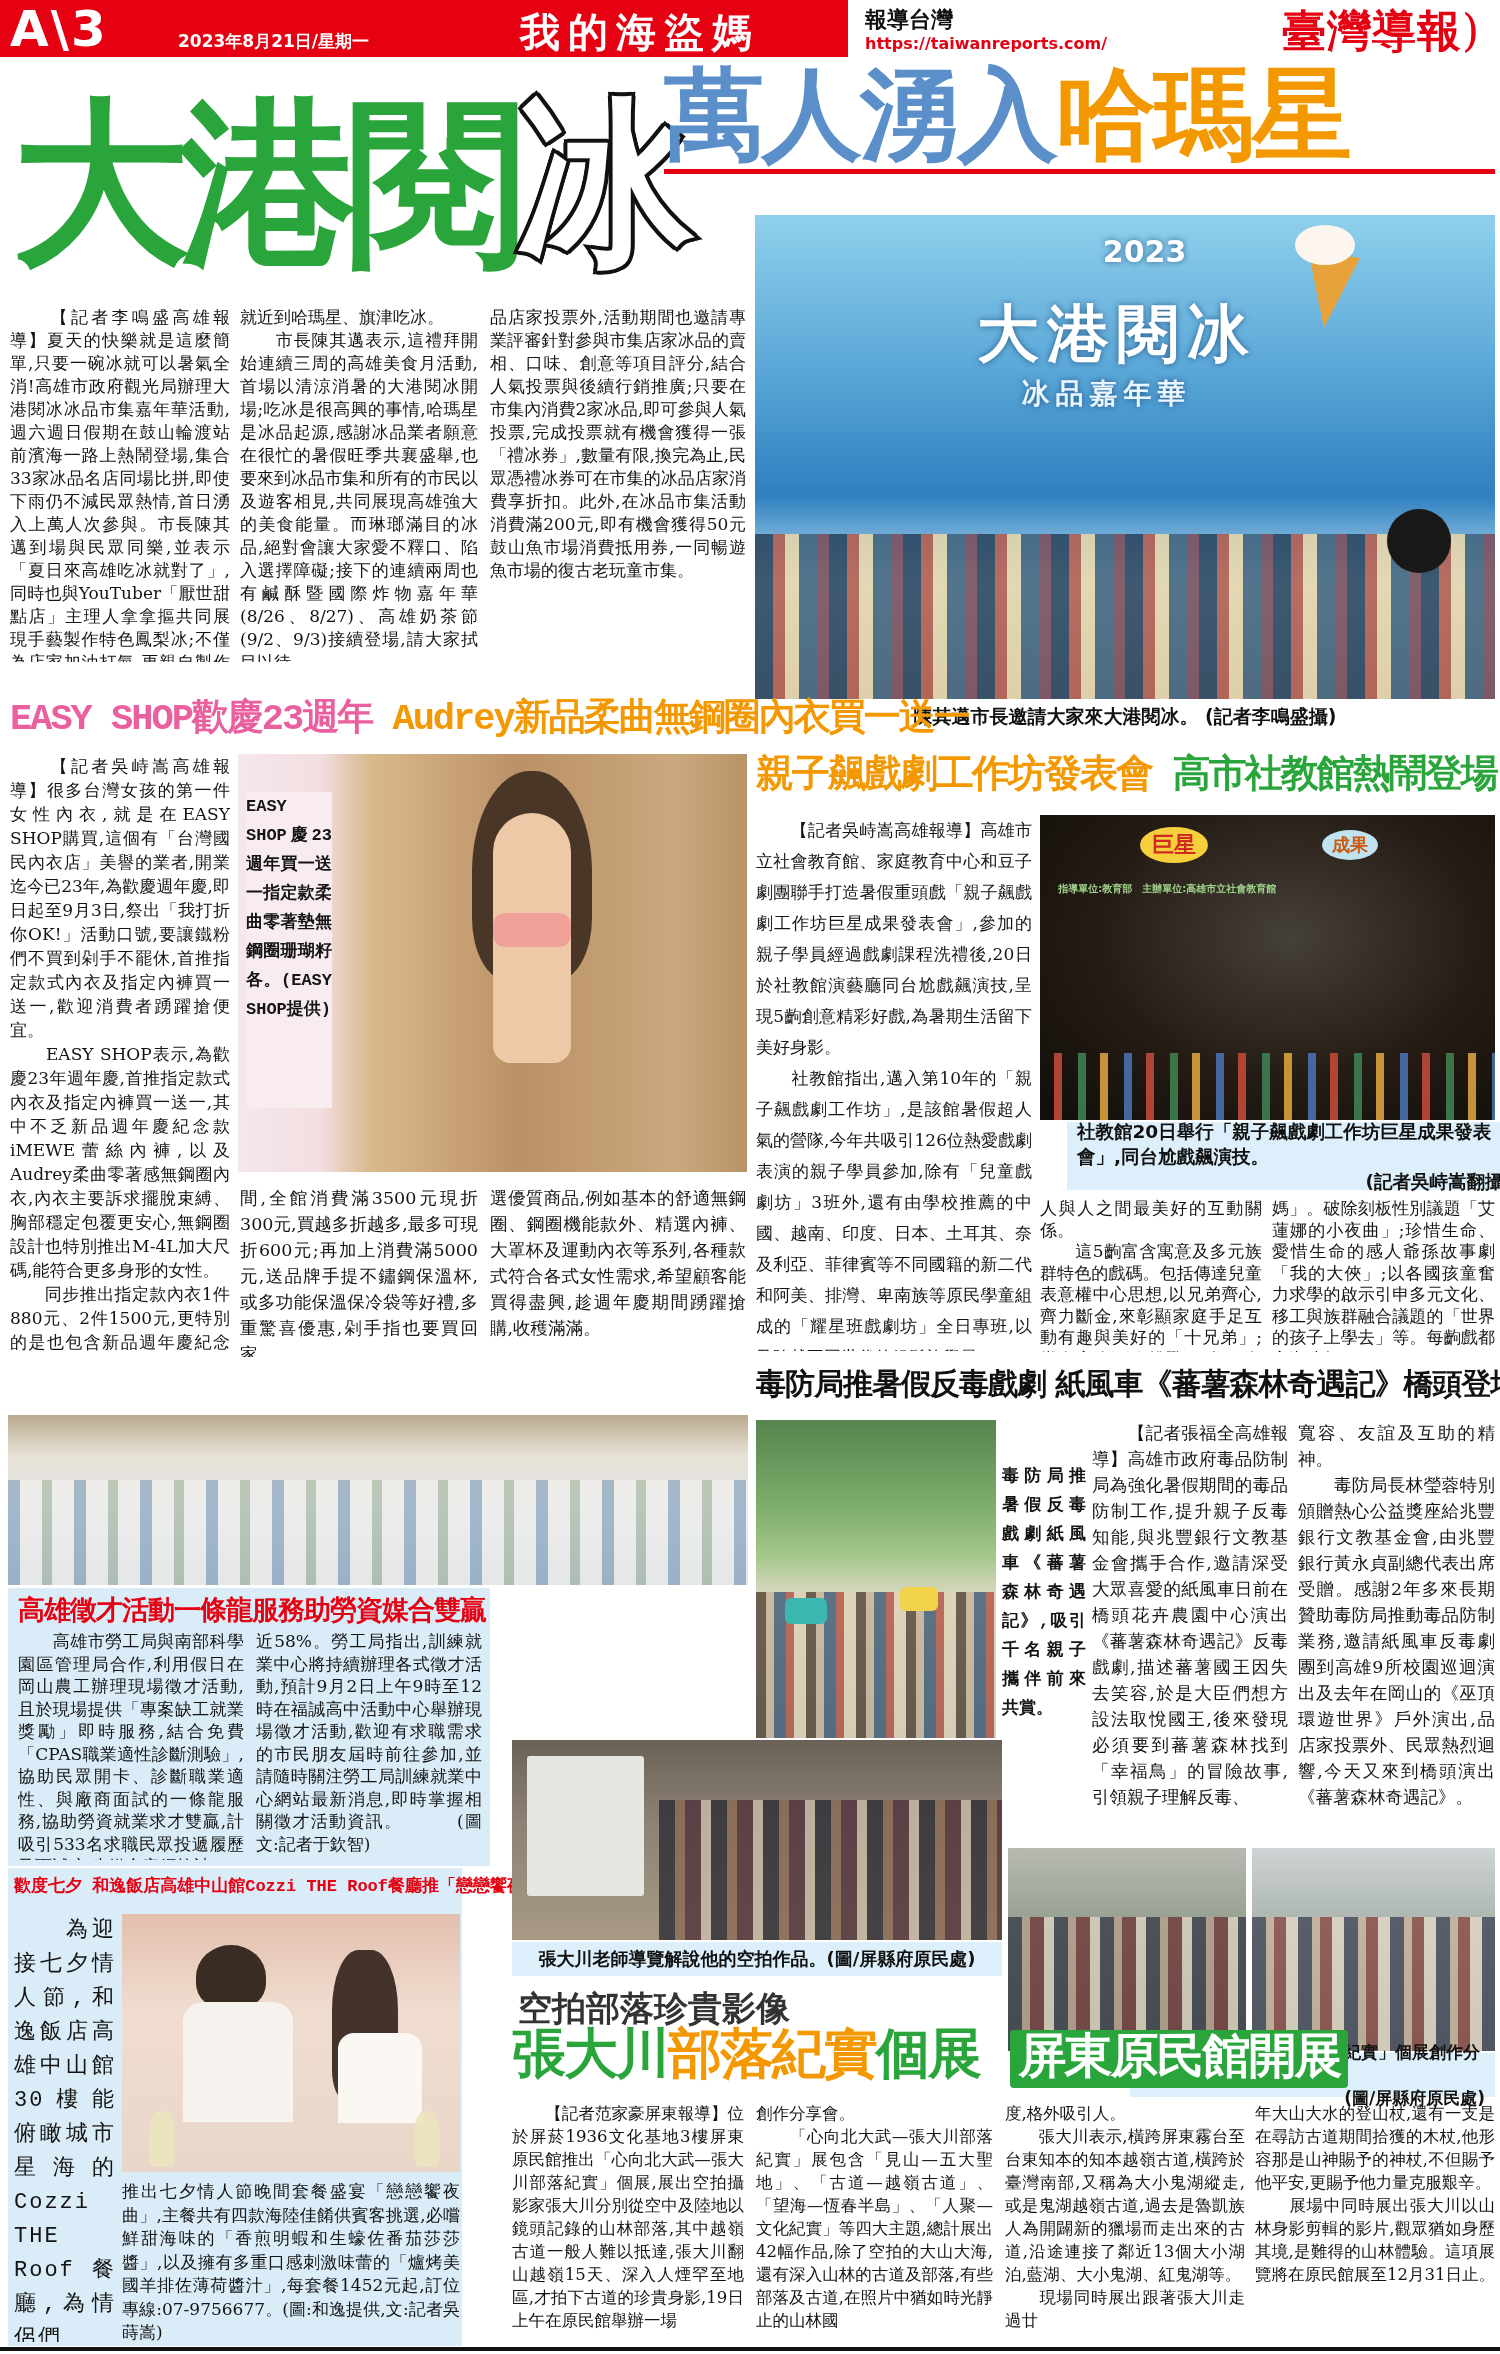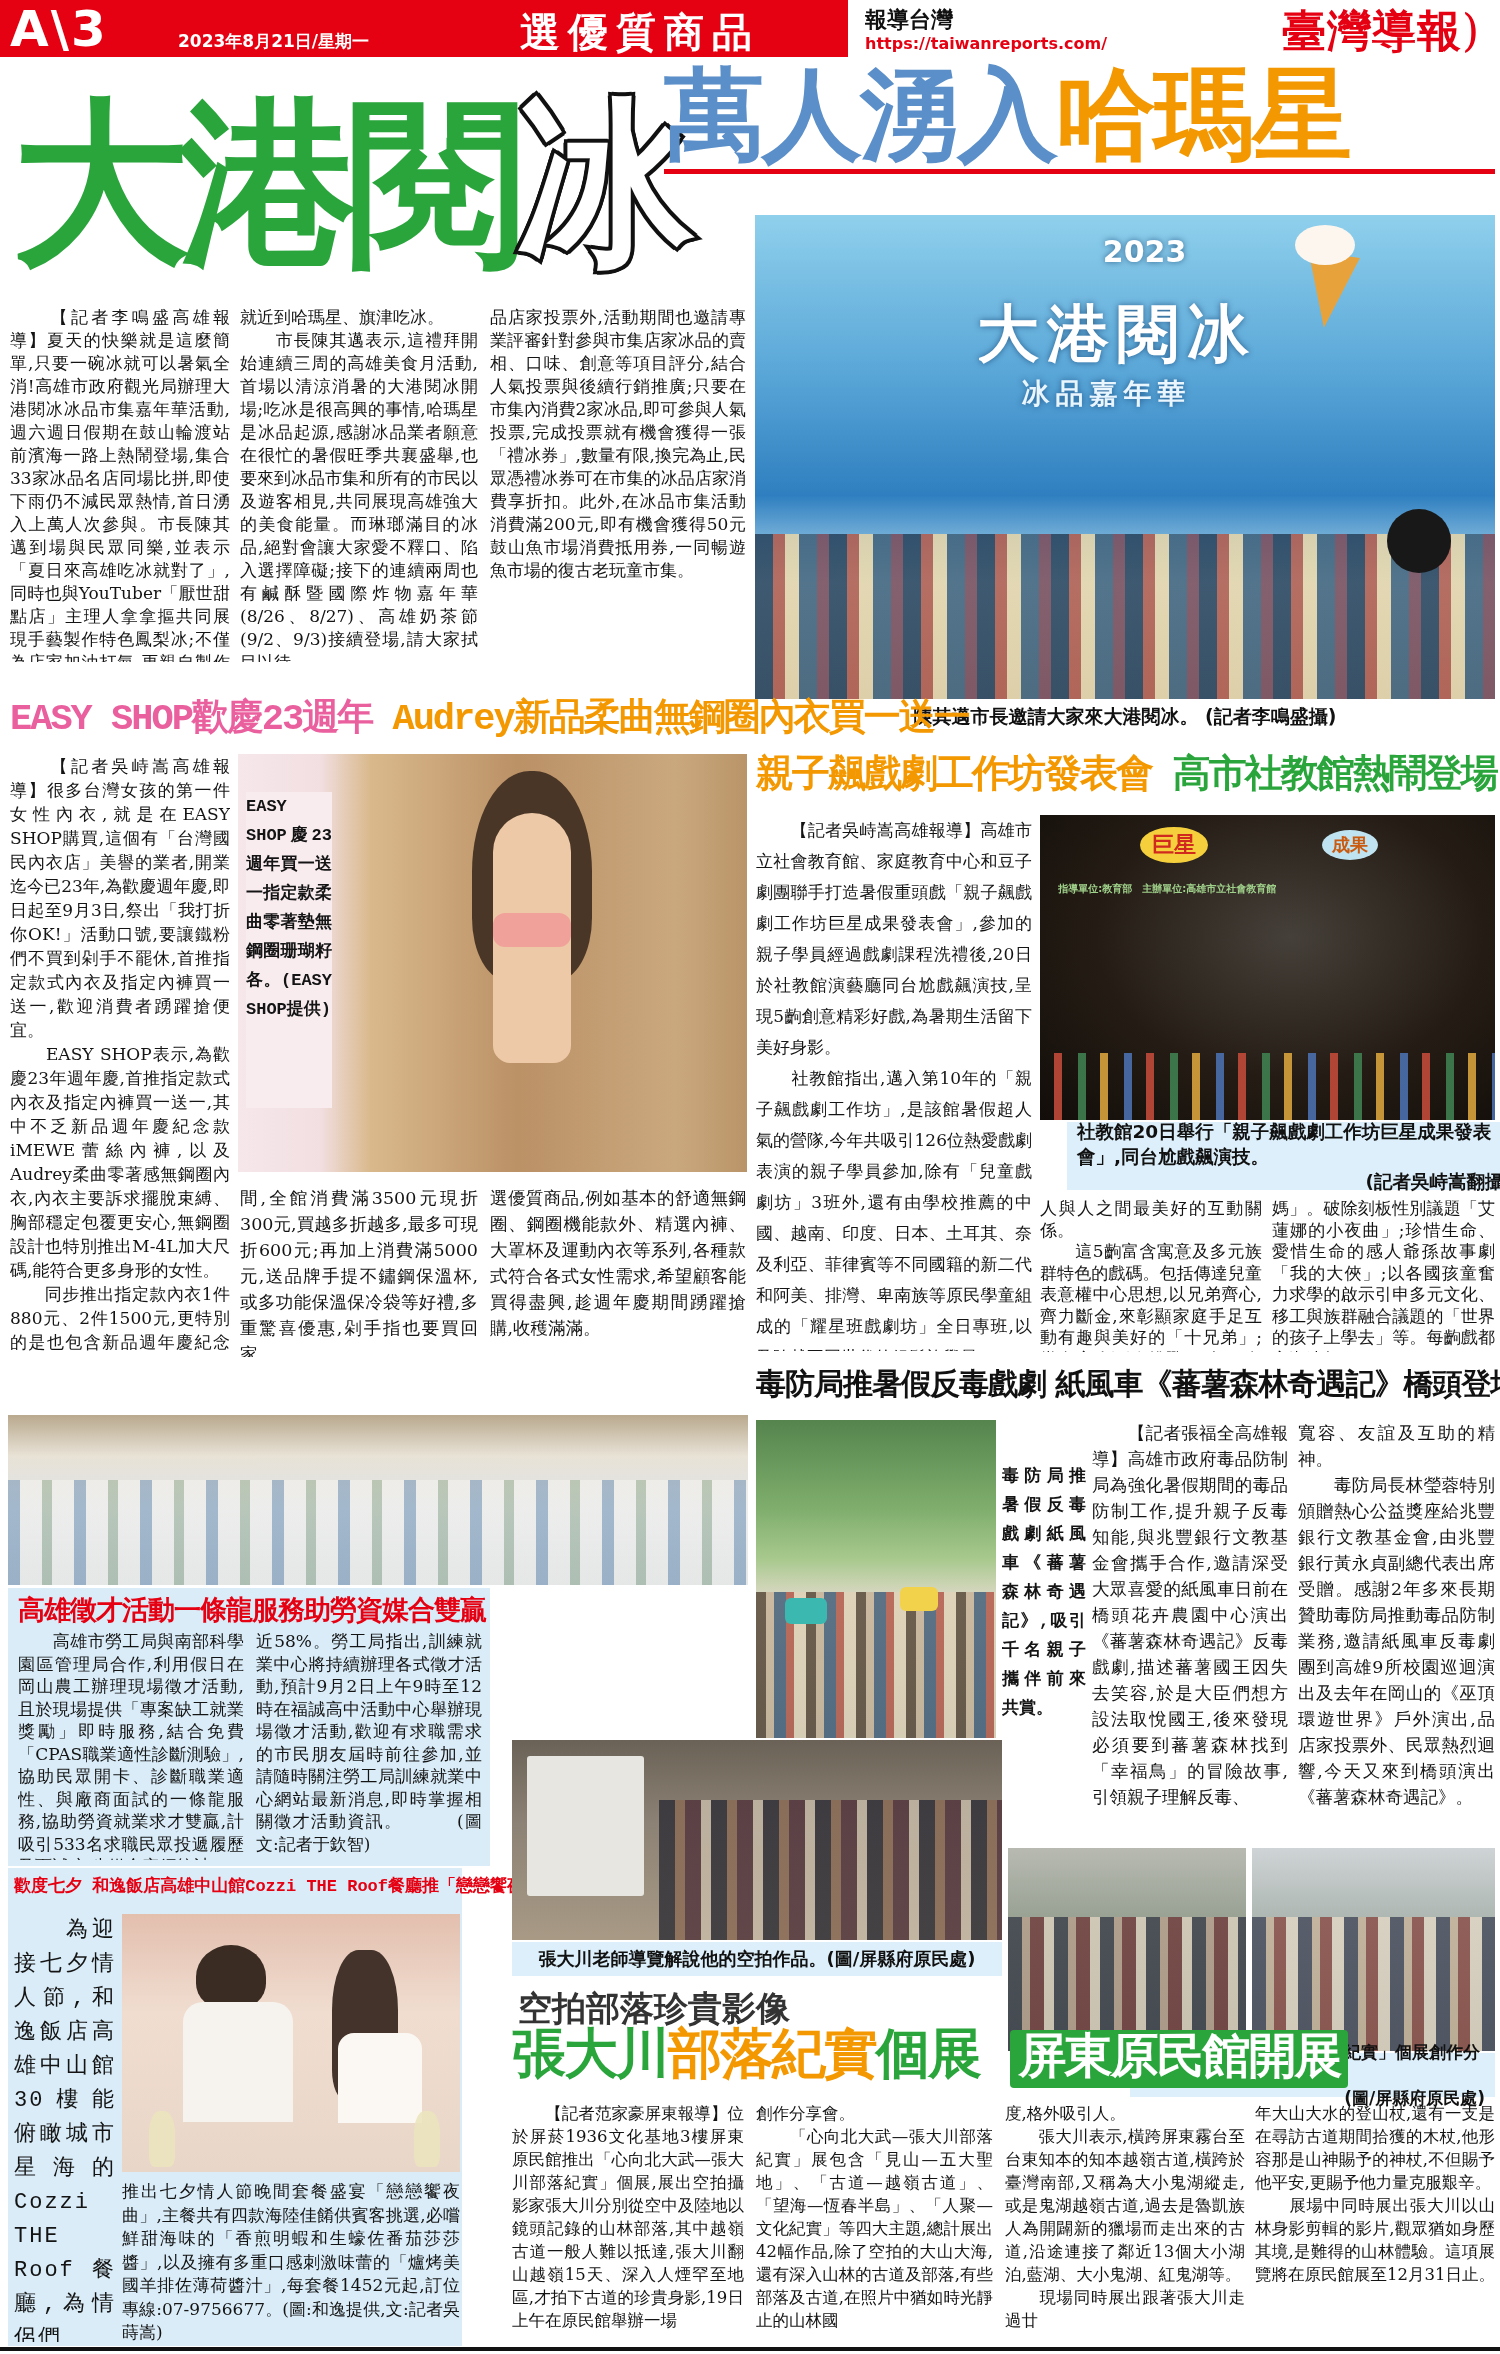--- a/index.html
+++ b/index.html
@@ -40,21 +40,21 @@
   .bottom-rule{position:absolute;left:0;top:2347px;width:1500px;height:3px;background:#111;border-top:1px solid #111;}
 </style>
 </head>
 <body>
 
 <div class="page">
 
   <div class="hdr">
     <div class="pageno">A\3</div>
     <div class="hdate">2023年8月21日/星期一</div>
-    <div class="hsec">選優質商品</div>
+    <div class="hsec">我的海盜媽</div>
     <div class="hpanel"></div>
     <div class="htag">報導台灣</div>
     <div class="hurl">https://taiwanreports.com/</div>
     <div class="mast"><span>臺灣導報</span><span class="mastb">)</span></div>
   </div>
 
   <div class="abs ice-big" style="left:12px;top:66px;width:650px;height:236px;">
     <span class="g">大港閱</span><span class="ice-char">冰</span>
   </div>
   <div class="abs ice-right" style="left:664px;top:64px;width:831px;height:102px;">

